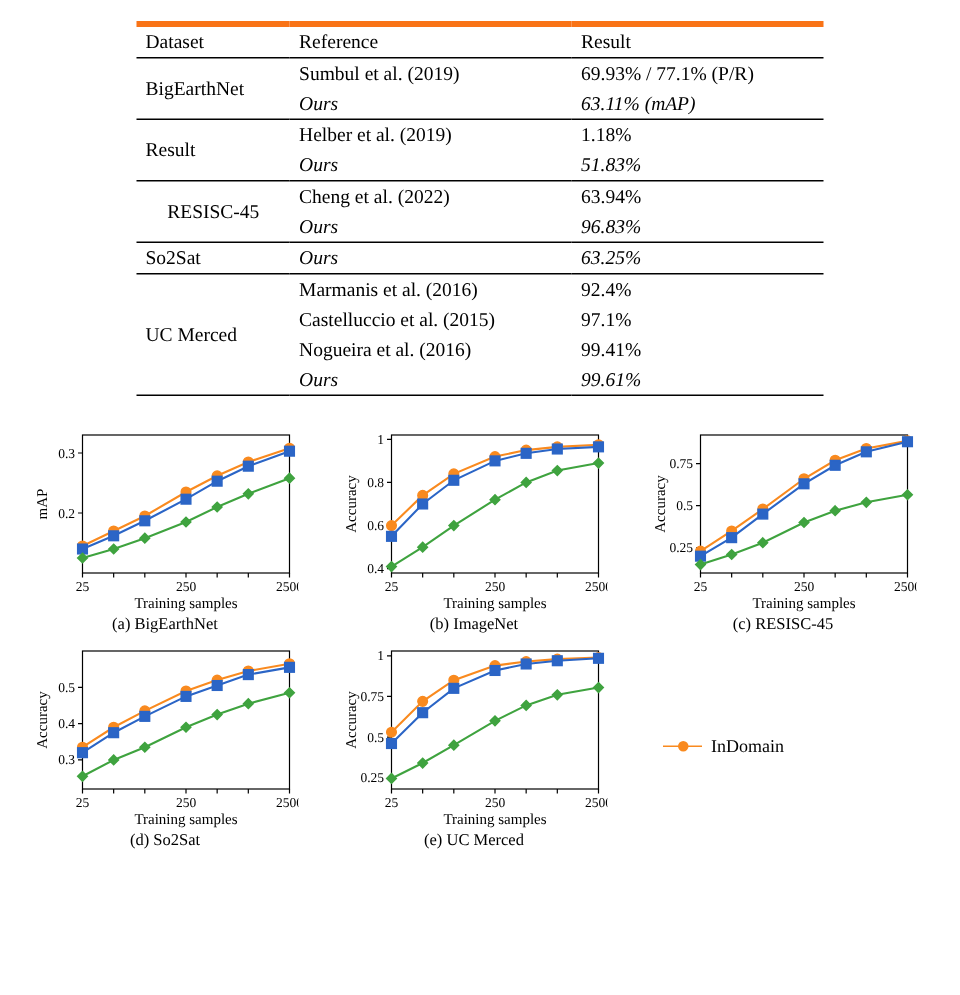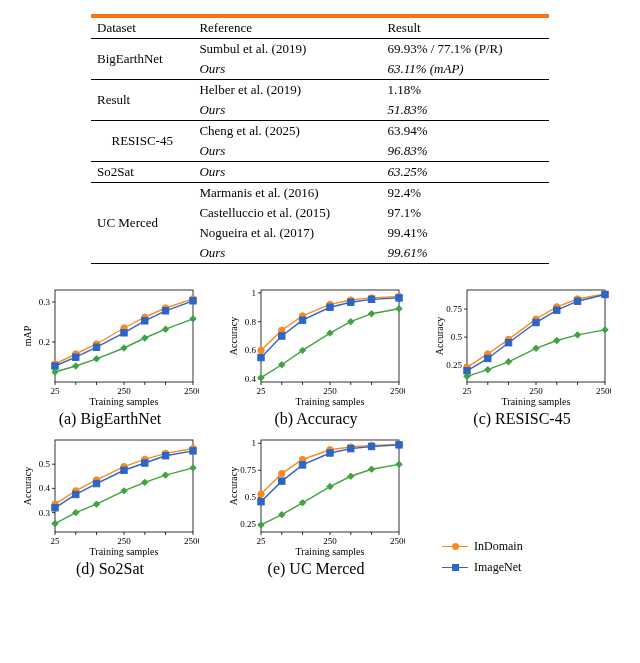--- a/index.html
+++ b/index.html
@@ -8,22 +8,22 @@
   table.results td,table.results th{padding:2px 6px;text-align:left;font-weight:normal;font-size:13px;white-space:nowrap}
   table.results th.right,table.results td.right{}
   .rule-top{border-top:4px solid #f97316}
   .rule-mid{border-top:0.6px solid #000}
   .rule-bot{border-bottom:1px solid #000}
   em.our{}
   .charts{display:flex;flex-wrap:wrap;justify-content:flex-start;gap:6px 6px;margin-top:4px}
   .cell{width:200px;display:flex;flex-direction:column;align-items:center}
   .plot{position:relative;width:178px;height:126px}
   svg{display:block}
-  .caption{font-size:16px;margin-top:0px}
-  .legend-cell{width:200px;display:flex;flex-direction:column;justify-content:flex-end;padding-left:20px;box-sizing:border-box}
+  .caption{font-size:11px;margin-top:0px}
+  .legend-cell{width:200px;display:flex;flex-direction:row;justify-content:flex-start;padding-left:20px;box-sizing:border-box}
   .legend-row{display:flex;align-items:center;font-size:12px;margin:3px 0}
   .lg-line{width:26px;height:0;border-top:1.5px solid;position:relative;margin-right:6px}
   .lg-mark{position:absolute;left:10px;top:-4px;width:7px;height:7px;box-sizing:border-box}
   .axis-text{font-size:9px;fill:#000}
   .axis-title{font-size:10px;fill:#000}
 </style>
 </head>
 <body>
 <div class="page">
 
@@ -49,21 +49,21 @@
           <td rowspan="2" style="vertical-align: middle;">Result</td>
           <td>Helber et al. (2019)</td>
           <td class="right">1.18%</td>
         </tr>
         <tr>
           <td><em class="our">Ours</em></td>
           <td class="right"><em class="our">51.83%</em></td>
         </tr>
         <tr class="rule-mid">
           <td rowspan="2" style="vertical-align: middle; text-align: center;">RESISC-45</td>
-          <td>Cheng et al. (2025)</td>
+          <td>Cheng et al. (2022)</td>
           <td class="right">63.94%</td>
         </tr>
         <tr>
           <td><em class="our">Ours</em></td>
           <td class="right"><em class="our">96.83%</em></td>
         </tr>
         <tr class="rule-mid">
           <td rowspan="1" style="vertical-align: middle; margin-top: 43px;">So2Sat</td>
           <td><em class="our">Ours</em></td>
           <td class="right"><em class="our">63.25%</em></td>
@@ -71,21 +71,21 @@
         <tr class="rule-mid">
           <td rowspan="4" style="vertical-align: middle;">UC Merced</td>
           <td>Marmanis et al. (2016)</td>
           <td class="right">92.4%</td>
         </tr>
         <tr>
           <td>Castelluccio et al. (2015)</td>
           <td class="right">97.1%</td>
         </tr>
         <tr>
-          <td>Nogueira et al. (2017)</td>
+          <td>Nogueira et al. (2016)</td>
           <td class="right">99.41%</td>
         </tr>
         <tr class="rule-bot">
           <td><em class="our">Ours</em></td>
           <td class="right"><em class="our">99.61%</em></td>
         </tr>
       </tbody>
 </table>
 
 <div class="charts" id="charts">
@@ -180,21 +180,21 @@
             <path d="M34,93.6875L54.77106970081469,80.75L75.54213940162941,66.375L102.99999999999999,49.12500000000001L123.7710697008147,37.625L144.5421394016294,29.71875L172,24.6875" fill="none" stroke="#3fa33f" stroke-width="1.4"></path>
             <polygon points="34,90.4875 37.2,93.6875 34,96.8875 30.8,93.6875" fill="#3fa33f" stroke="#3fa33f"></polygon>
             <polygon points="54.77106970081469,77.55 57.971069700814695,80.75 54.77106970081469,83.95 51.57106970081469,80.75" fill="#3fa33f" stroke="#3fa33f"></polygon>
             <polygon points="75.54213940162941,63.175 78.74213940162942,66.375 75.54213940162941,69.575 72.34213940162941,66.375" fill="#3fa33f" stroke="#3fa33f"></polygon>
             <polygon points="102.99999999999999,45.925000000000004 106.19999999999999,49.12500000000001 102.99999999999999,52.32500000000001 99.79999999999998,49.12500000000001" fill="#3fa33f" stroke="#3fa33f"></polygon>
             <polygon points="123.7710697008147,34.425 126.97106970081471,37.625 123.7710697008147,40.825 120.5710697008147,37.625" fill="#3fa33f" stroke="#3fa33f"></polygon>
             <polygon points="144.5421394016294,26.51875 147.7421394016294,29.71875 144.5421394016294,32.91875 141.34213940162942,29.71875" fill="#3fa33f" stroke="#3fa33f"></polygon>
             <polygon points="172,21.4875 175.2,24.6875 172,27.8875 168.8,24.6875" fill="#3fa33f" stroke="#3fa33f"></polygon>
           </svg>
         </div>
-                    <div class="caption">(b) Accuracy</div>
+                    <div class="caption">(b) ImageNet</div>
       </div>
       <div class="cell">
         <div class="plot">
           <svg width="178" height="126">
             <rect x="34" y="6" width="138" height="92" fill="none" stroke="#000" stroke-width="0.8"></rect>
             <line x1="34" y1="81.17073170731707" x2="31" y2="81.17073170731707" stroke="#000" stroke-width="0.8"></line>
             <text class="axis-text" x="29" y="84.17073170731707" text-anchor="end">0.25</text>
             <line x1="34" y1="53.1219512195122" x2="31" y2="53.1219512195122" stroke="#000" stroke-width="0.8"></line>
             <text class="axis-text" x="29" y="56.1219512195122" text-anchor="end">0.5</text>
             <line x1="34" y1="25.07317073170732" x2="31" y2="25.07317073170732" stroke="#000" stroke-width="0.8"></line>
@@ -341,22 +341,16 @@
         </div>
                     <div class="caption">(e) UC Merced</div>
       </div>
       <div class="legend-cell">
         <div class="legend-row">
           <span class="lg-line" style="border-color:#f98a1f">
         <span class="lg-mark" style="background:#f98a1f;border-radius:50%;"></span>
           </span>
       <span>InDomain</span>
         </div>
-        <div class="legend-row">
-          <span class="lg-line" style="border-color:#2b65c6">
-        <span class="lg-mark" style="background:#2b65c6;"></span>
-          </span>
-      <span>ImageNet</span>
-        </div>
       </div>
     </div>
 
 </div>
 
 </body></html>

